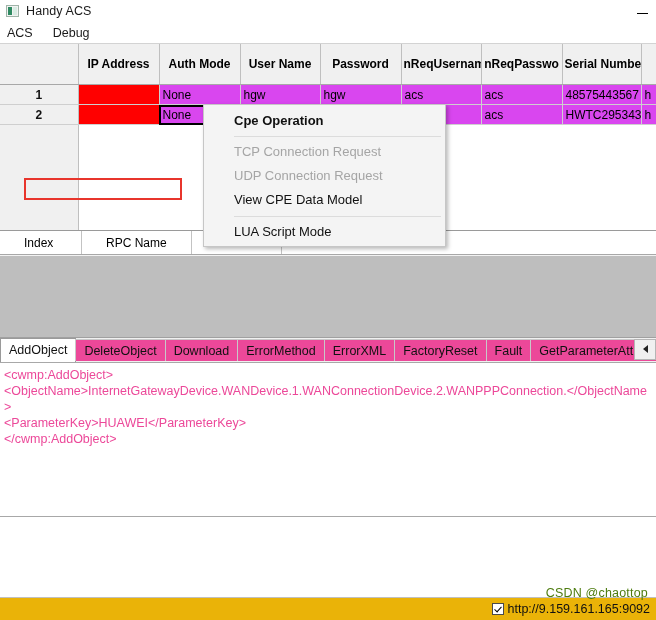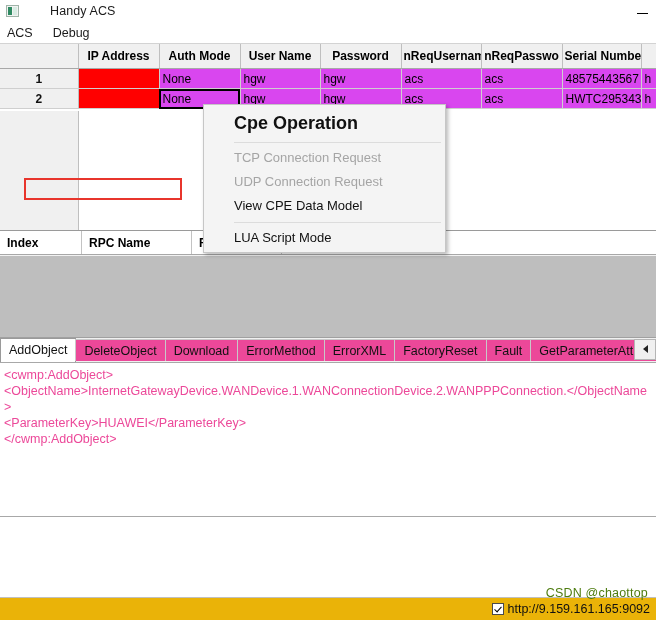--- a/index.html
+++ b/index.html
@@ -27,21 +27,20 @@
 
   
   .titlebar {
     height: 22px;
     background: #ffffff;
     display: flex;
     align-items: center;
     padding-left: 6px;
     flex: 0 0 auto;
     position: relative;
-    gap: 24px;
   }
   .app-icon {
     width: 13px; height: 12px;
     margin-right: 7px;
     position: relative;
     background: #f2f2f2;
     border: 1px solid #9fb4a8;
     box-sizing: border-box;
   }
   .app-icon::before {
@@ -119,21 +118,21 @@
   }
   table.grid th {
     height: 24px;
     background: #f0f0f0;
     border-right: 1px solid #bfbfbf;
     border-bottom: 1px solid #a8a8a8;
     font-weight: bold;
     font-size: 12px;
     color: #000;
     text-align: center;
-    padding: 0 2px;
+    padding: 8px 2px;
     overflow: hidden;
     white-space: nowrap;
   }
   table.grid th.corner {
     background: #f0f0f0;
     border-right: 1px solid #bfbfbf;
   }
   table.grid td {
     height: 19px;
     border-right: 1px solid #cfcfcf;
@@ -187,26 +186,25 @@
     background: #ffffff;
     flex: 0 0 auto;
     border-bottom: 1px solid #a8a8a8;
   }
   .midhdr .hcell {
     border-right: 1px solid #c3c3c3;
     font-size: 12px;
     color: #000;
     display: flex;
     align-items: center;
-    padding-left: 7px;
-    background: #ffffff;
-    box-sizing: border-box;
-    white-space: nowrap;
-    overflow: hidden;
-    font-weight: bold;
+    padding-left: 24px;
+    background: #ffffff;
+    box-sizing: border-box;
+    white-space: nowrap;
+    overflow: hidden;
   }
   .mid-body {
     flex: 1 1 auto;
     background: #bebebe;
     border-top: 1px solid #f2f2f2;
   }
 
   
   .tabbar {
     flex: 0 0 auto;
@@ -326,21 +324,21 @@
     top: 104px;
     width: 243px;
     background: #f4f4f4;
     border: 1px solid #c6c6c6;
     box-shadow: 2px 2px 4px rgba(0,0,0,.28);
     z-index: 50;
     padding: 2px 0 2px 0;
     box-sizing: border-box;
   }
   .ctx-title {
-    font-size: 18px;
+    font-size: 13px;
     font-weight: bold;
     color: #111;
     padding: 6px 0 8px 30px;
   }
   .ctx-sep {
     height: 1px;
     background: #dcdcdc;
     margin: 0 4px 3px 30px;
   }
   .ctx-item {

